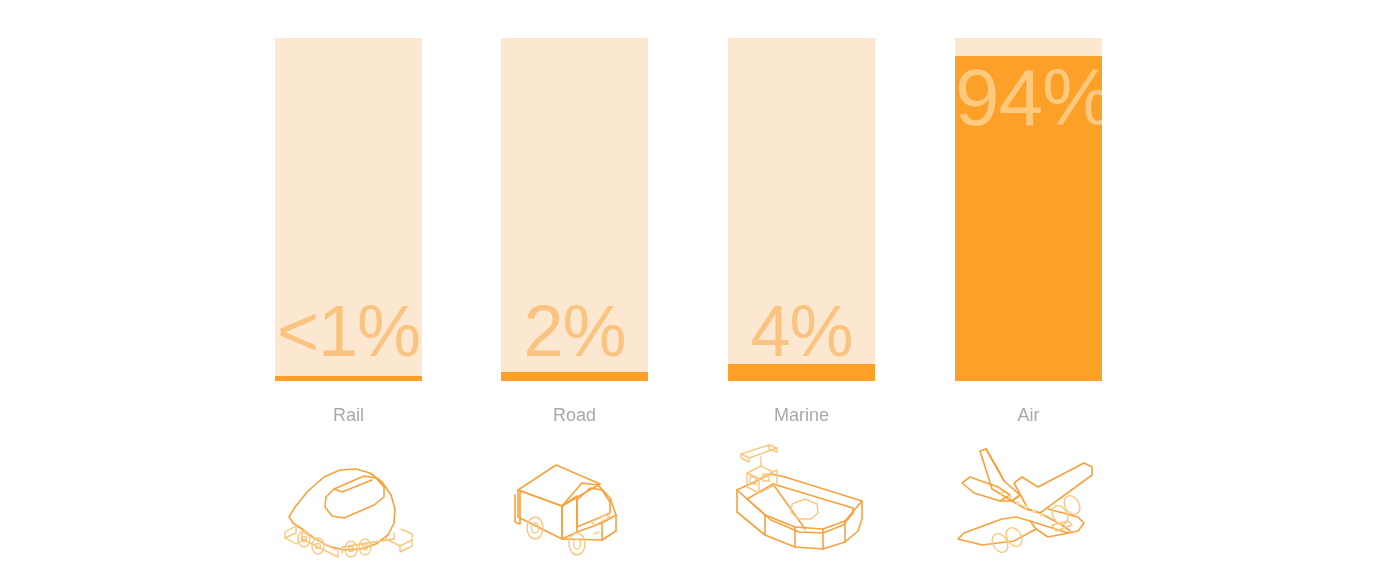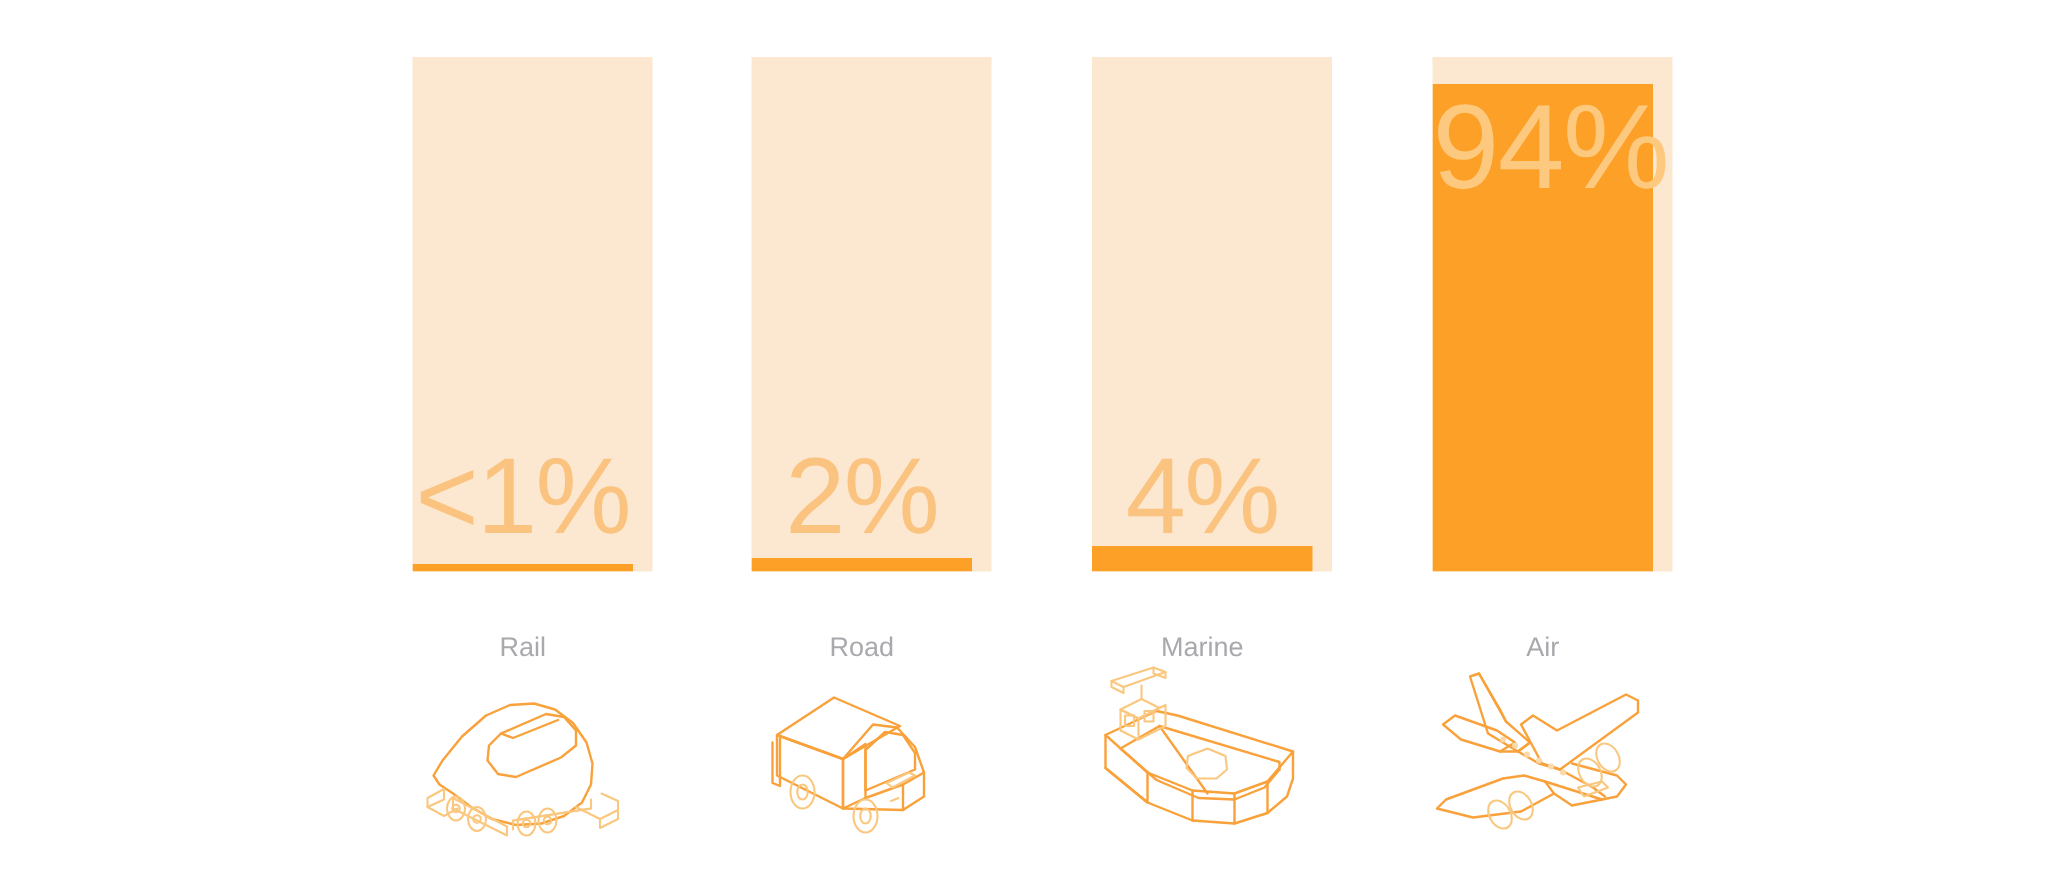--- a/index.html
+++ b/index.html
@@ -29,21 +29,21 @@
   .column {
     position: absolute;
     width: 147px;
     top: 0;
     height: 588px;
   }
   .bar-track {
     position: absolute;
     top: 38px;
     left: 0;
-    width: 160px;
+    width: 147px;
     height: 343px;
     background: #fce8d0;
     overflow: hidden;
   }
   .bar-fill {
     position: absolute;
     left: 0;
     bottom: 0;
     width: 147px;
     background: #fca028;
@@ -70,21 +70,20 @@
   }
   .mode-label {
     position: absolute;
     top: 405px;
     left: 0;
     width: 147px;
     text-align: center;
     font-size: 18px;
     font-weight: 400;
     color: #a9a9ad;
-    margin-top: 16px;
   }
   .mode-icon {
     position: absolute;
     top: 443px;
     left: -3px;
     width: 153px;
     height: 120px;
   }
   .mode-icon svg {
     display: block;

